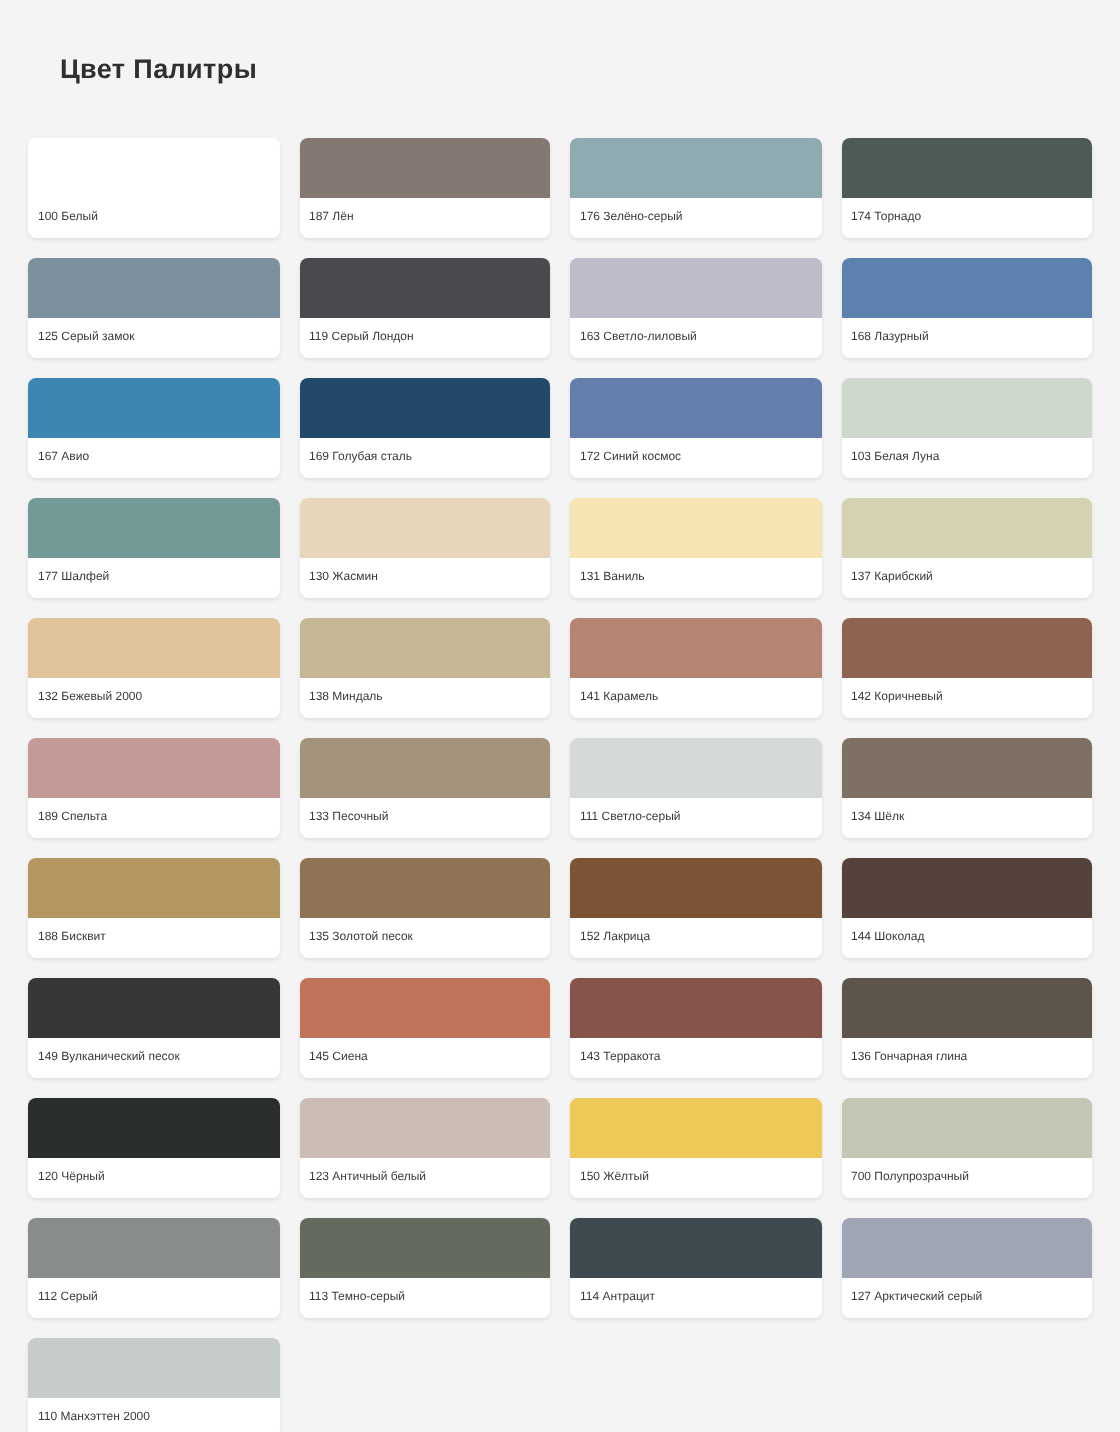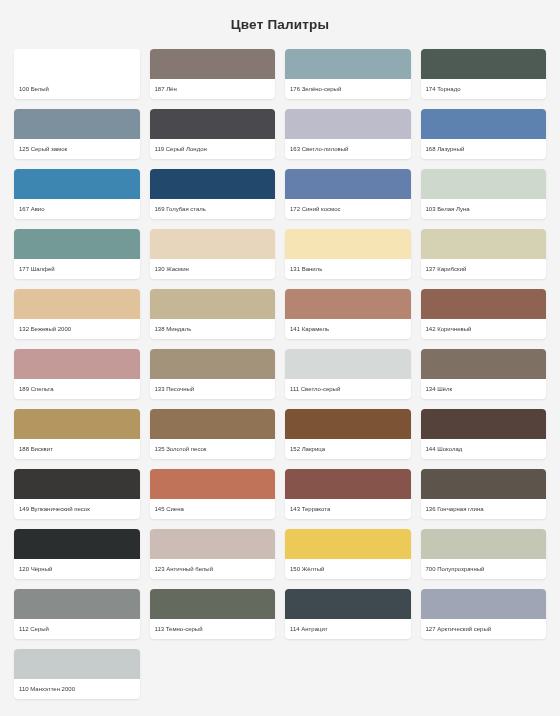--- a/index.html
+++ b/index.html
@@ -14,28 +14,28 @@
     overflow: hidden;
   }
   .page {
     width: 560px;
     height: 716px;
     box-sizing: border-box;
     padding: 0 14px;
     position: relative;
   }
   .page-title {
-    text-align: center;
+    text-align: left;
     font-size: 13.5px;
     font-weight: bold;
     color: #2f2f2f;
     letter-spacing: 0.2px;
     padding-top: 11px;
     padding-bottom: 11px;
-    margin: 6px;
+    margin: 16px;
   }
   .palette-grid {
     display: grid;
     grid-template-columns: repeat(4, 1fr);
     column-gap: 10px;
     row-gap: 10px;
   }
   .color-card {
     background: #ffffff;
     border-radius: 4px;

